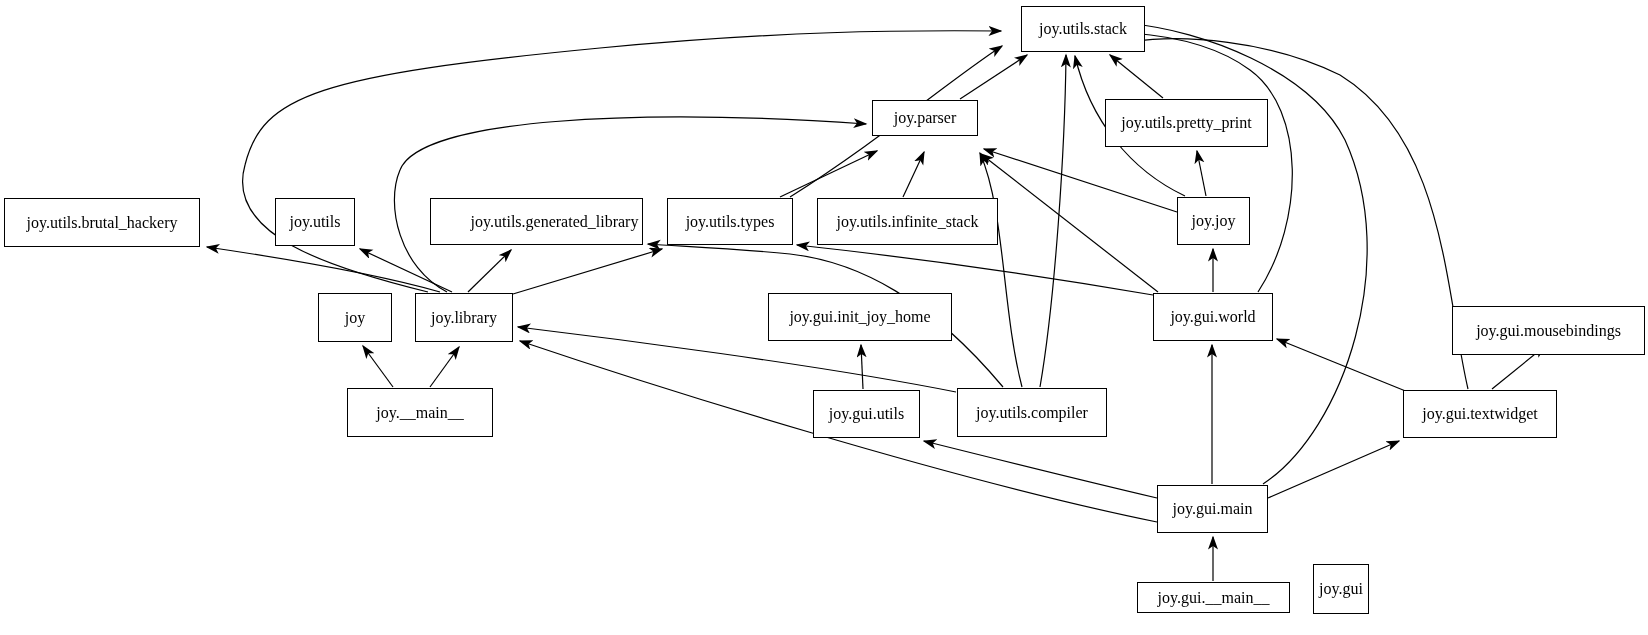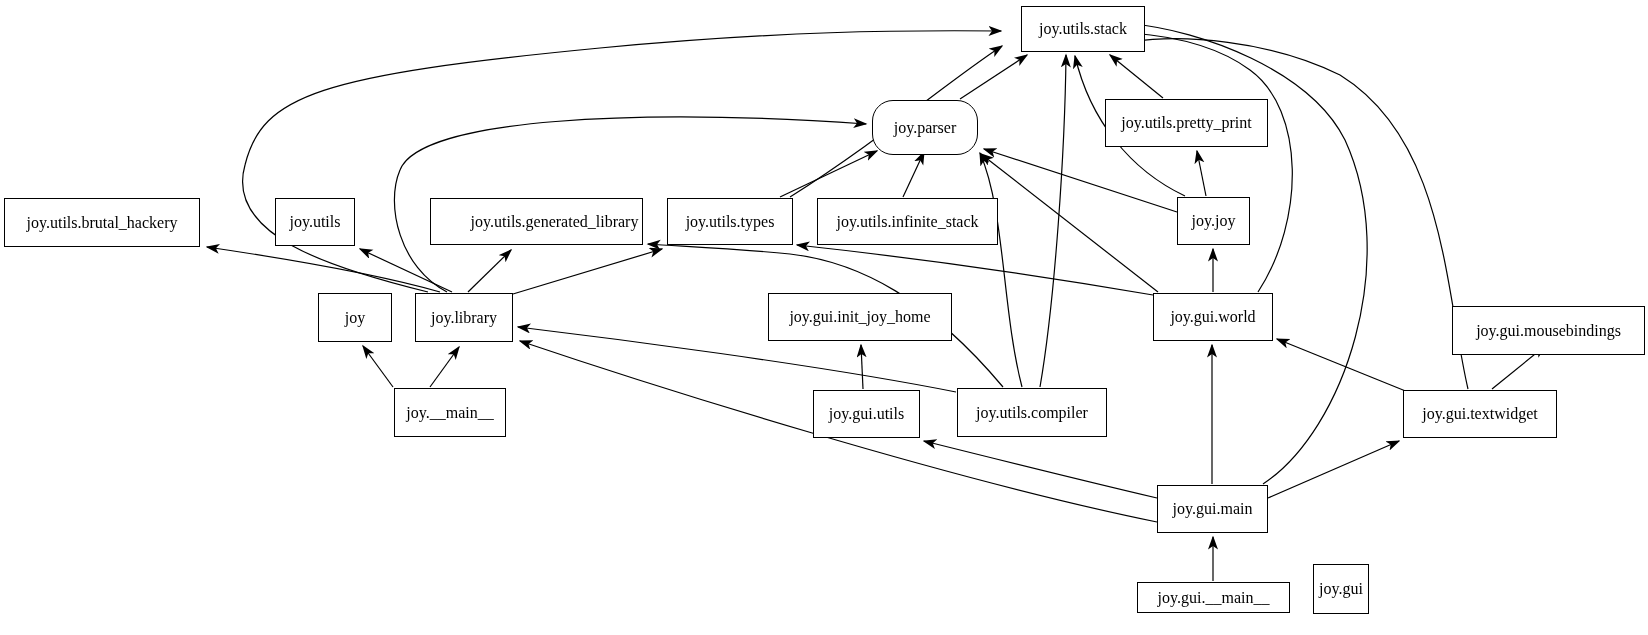--- a/index.html
+++ b/index.html
@@ -72,33 +72,33 @@
         <path d="M 1157 498 C 1080 480 1000 460 924 441" fill="none" stroke="#000000" stroke-width="1.2" marker-end="url(#arrow)"></path>
         <path d="M 1263 484 C 1345 430 1400 260 1345 140 C 1310 70 1200 30 1132 24" fill="none" stroke="#000000" stroke-width="1.2" marker-end="url(#arrow)"></path>
         <path d="M 393 387 L 363 346" fill="none" stroke="#000000" stroke-width="1.2" marker-end="url(#arrow)"></path>
         <path d="M 430 387 L 459 347" fill="none" stroke="#000000" stroke-width="1.2" marker-end="url(#arrow)"></path>
         <path d="M 1213 581 L 1213 537" fill="none" stroke="#000000" stroke-width="1.2" marker-end="url(#arrow)"></path>
         <path d="M 863 389 L 861 345" fill="none" stroke="#000000" stroke-width="1.2" marker-end="url(#arrow)"></path>
       </g>
   </svg>
 
   <div class="node" style="left: 1005px; top: 6px; width: 124px; height: 46px; margin-left: 16px;">joy.utils.stack</div>
-  <div class="node" style="left: 872px; top: 100px; width: 106px; height: 55px; border-radius: 21px;">joy.parser</div>
+  <div class="node" style="left: 872px; top: 100px; width: 106px; height: 36px;">joy.parser</div>
   <div class="node" style="left: 1105px; top: 99px; width: 163px; height: 48px;">joy.utils.pretty_print</div>
   <div class="node" style="left: 4px; top: 198px; width: 196px; height: 49px;">joy.utils.brutal_hackery</div>
   <div class="node" style="left: 275px; top: 198px; width: 80px; height: 48px;">joy.utils</div>
   <div class="node" style="left: 430px; top: 198px; width: 213px; height: 47px; padding-left: 36px;">joy.utils.generated_library</div>
   <div class="node" style="left: 667px; top: 198px; width: 126px; height: 47px;">joy.utils.types</div>
   <div class="node" style="left: 817px; top: 198px; width: 181px; height: 47px;">joy.utils.infinite_stack</div>
   <div class="node" style="left: 1177px; top: 197px; width: 73px; height: 48px;">joy.joy</div>
   <div class="node" style="left: 318px; top: 293px; width: 74px; height: 49px;">joy</div>
   <div class="node" style="left: 415px; top: 293px; width: 98px; height: 49px;">joy.library</div>
   <div class="node" style="left: 768px; top: 293px; width: 184px; height: 48px;">joy.gui.init_joy_home</div>
   <div class="node" style="left: 1153px; top: 293px; width: 120px; height: 48px;">joy.gui.world</div>
   <div class="node" style="left: 1452px; top: 293px; width: 193px; height: 49px; margin-top: 13px;">joy.gui.mousebindings</div>
-  <div class="node" style="left: 347px; top: 388px; width: 112px; height: 49px; margin-left: 47px;">joy.__main__</div>
+  <div class="node" style="left: 347px; top: 388px; width: 146px; height: 49px;">joy.__main__</div>
   <div class="node" style="left: 813px; top: 390px; width: 107px; height: 48px;">joy.gui.utils</div>
   <div class="node" style="left: 957px; top: 388px; width: 150px; height: 49px;">joy.utils.compiler</div>
   <div class="node" style="left: 1403px; top: 390px; width: 154px; height: 48px;">joy.gui.textwidget</div>
   <div class="node" style="left: 1157px; top: 485px; width: 111px; height: 48px;">joy.gui.main</div>
   <div class="node" style="left: 1137px; top: 582px; width: 153px; height: 31px;">joy.gui.__main__</div>
   <div class="node" style="left: 1313px; top: 564px; width: 56px; height: 50px; text-align: center;">joy.gui</div>
 </div>
 
 </body></html>

